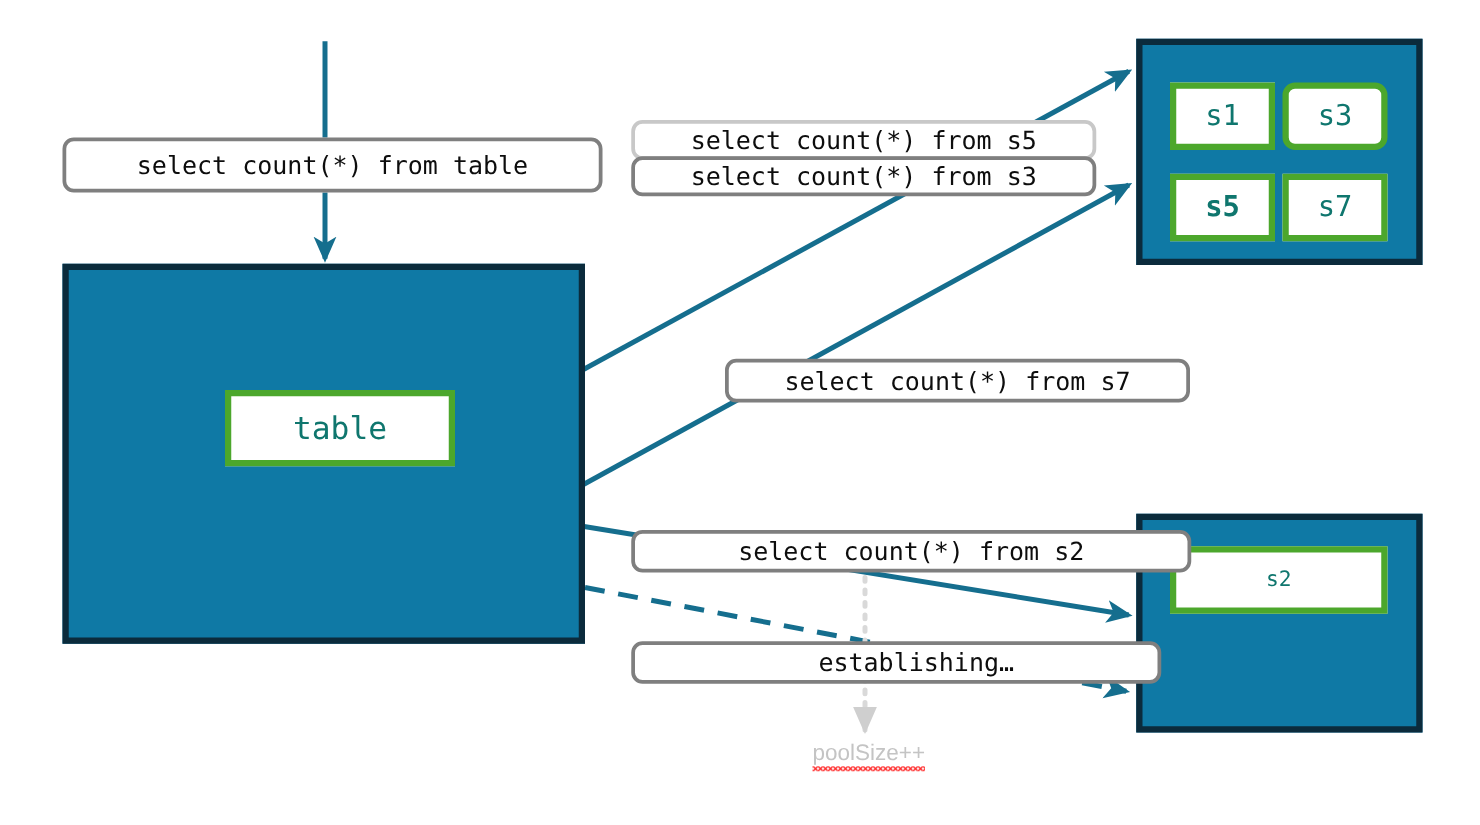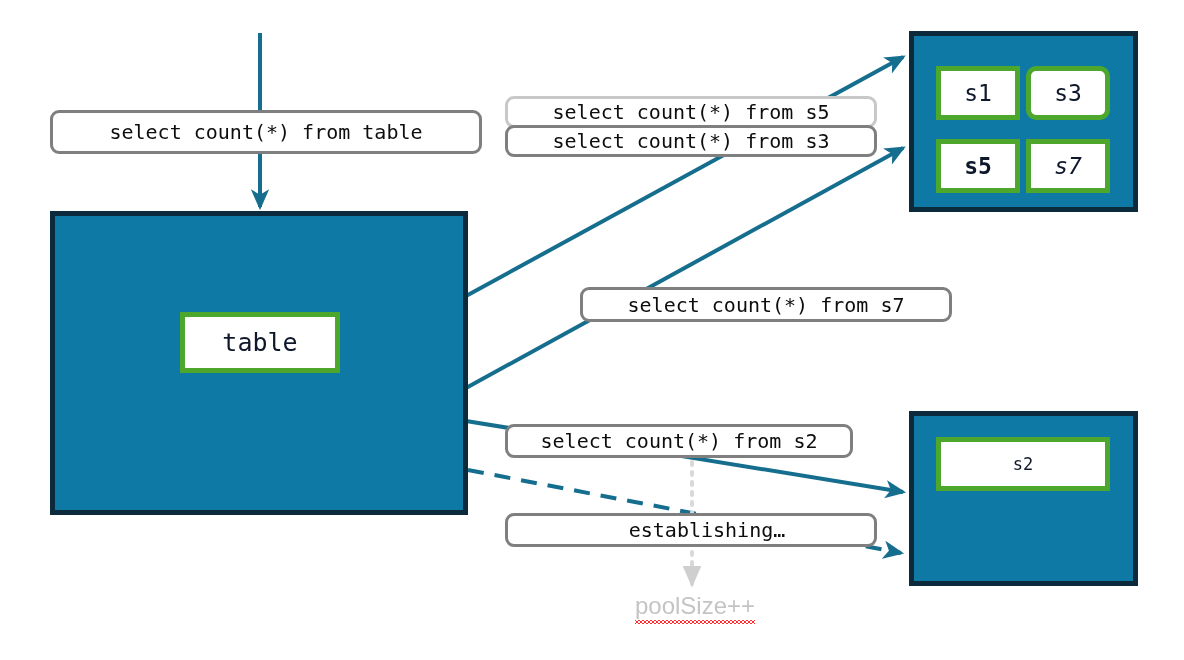--- a/index.html
+++ b/index.html
@@ -55,38 +55,38 @@
   
   .node {
     position: absolute;
     background: #ffffff;
     border: 5px solid #4CA72C;
     box-sizing: border-box;
     display: flex;
     align-items: center;
     justify-content: center;
     font-family: "DejaVu Sans Mono", "Liberation Mono", monospace;
-    color: #0f172a;
+    color: #0f766e;
   }
   #node-table {
     left: 180px;
     top: 312px;
-    width: 160px;
+    width: 184px;
     height: 61px;
     font-size: 25px;
   }
   .node-small {
     width: 84px;
     height: 54px;
     font-size: 23px;
   }
   #node-s1 { left: 936px; top: 66px; }
   #node-s3 { left: 1026px; top: 66px; border-radius: 10px; }
   #node-s5 { left: 936px; top: 139px; font-weight: bold; }
-  #node-s7 { left: 1026px; top: 139px; font-style: italic; }
+  #node-s7 { left: 1026px; top: 139px; }
 
   #node-s2 {
     left: 936px;
     top: 437px;
     width: 174px;
     height: 54px;
     font-size: 17px;
   }
   #node-s6 { left: 936px; top: 509px; }
   #node-s4 { left: 1026px; top: 509px; }
@@ -106,32 +106,32 @@
     color: #0d0d0d;
     white-space: nowrap;
   }
   .query-box.faded {
     border-color: #c8c8c8;
   }
   #q-table   { left: 50px;  top: 110px; width: 432px; height: 44px; }
   #q-s5      { left: 505px; top: 96px;  width: 372px; height: 32px; z-index: 3; }
   #q-s3      { left: 505px; top: 125px; width: 372px; height: 32px; z-index: 4; }
   #q-s7      { left: 580px; top: 255px; width: 372px; height: 35px; z-index: 4; margin-top: 32px; }
-  #q-s2      { left: 505px; top: 424px; width: 348px; height: 34px; z-index: 4; }
-  #q-est     { left: 505px; top: 513px; width: 372px; height: 34px; z-index: 4; padding-left: 32px; }
+  #q-s2      { left: 505px; top: 424px; width: 448px; height: 34px; z-index: 4; }
+  #q-est     { left: 505px; top: 513px; width: 424px; height: 34px; z-index: 4; padding-left: 32px; }
 
   
   #poolsize-note {
     position: absolute;
     left: 600px;
     top: 592px;
     width: 190px;
     text-align: center;
     font-family: "Liberation Sans", sans-serif;
-    font-size: 24px;
+    font-size: 18px;
     color: #c4c4c4;
     white-space: nowrap;
   }
   #poolsize-note .squiggle {
     position: relative;
     display: inline-block;
   }
   #poolsize-note .squiggle::after {
     content: "";
     position: absolute;

